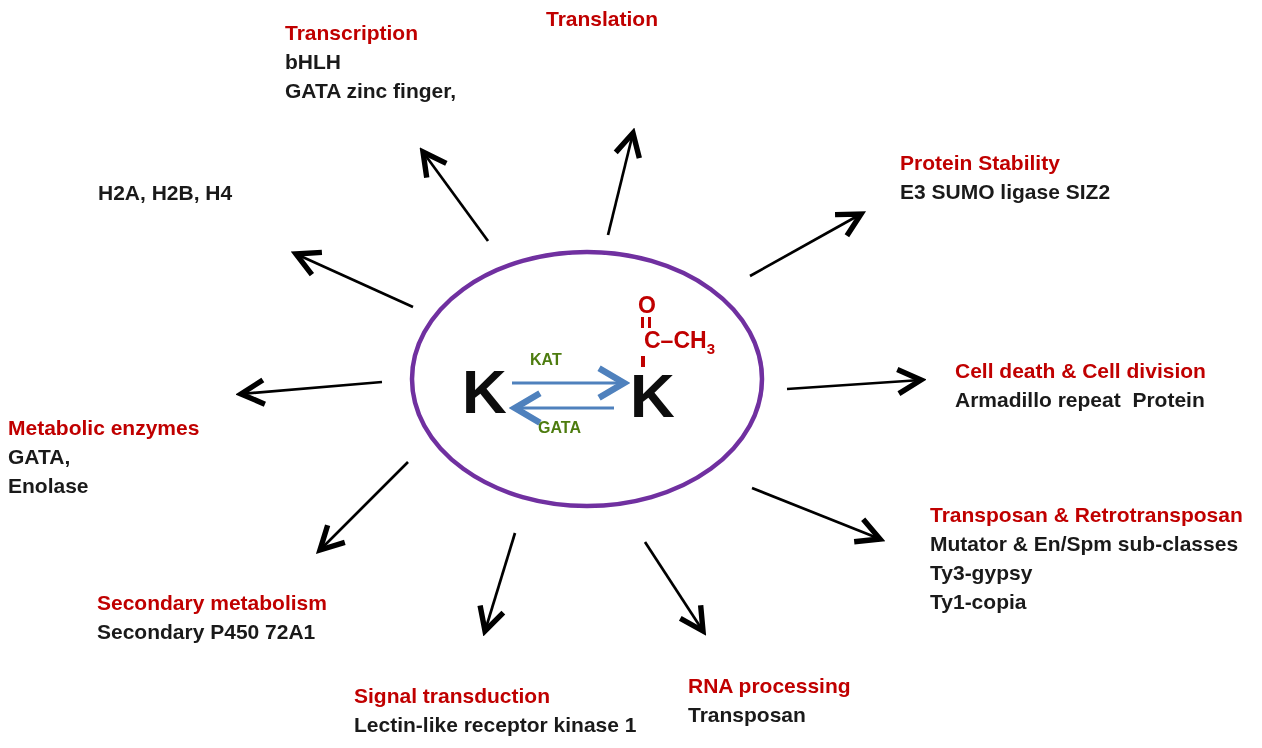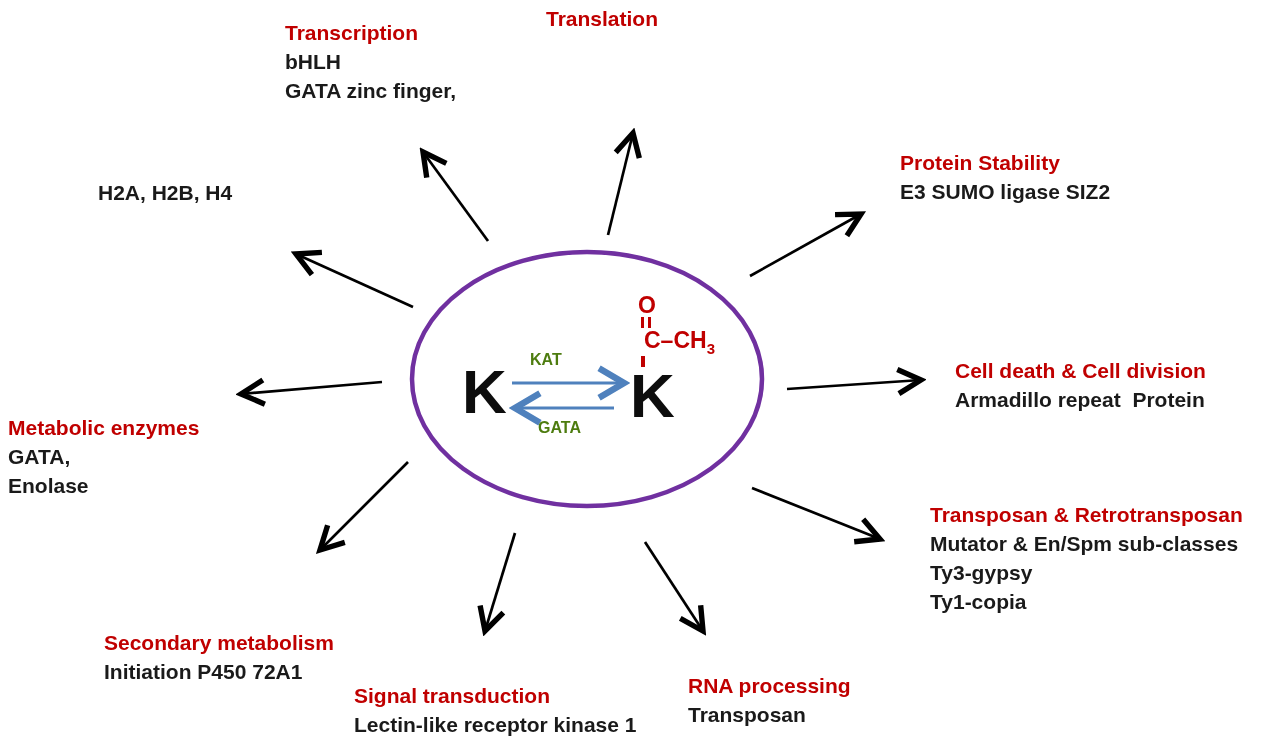--- a/index.html
+++ b/index.html
@@ -129,23 +129,23 @@
   <div class="node" style="left:688px; top:671px;">
     <div class="node-title">RNA processing</div>
     <div class="node-line">Transposan</div>
   </div>
 
   <div class="node" style="left:354px; top:681px;">
     <div class="node-title">Signal transduction</div>
     <div class="node-line">Lectin-like receptor kinase 1</div>
   </div>
 
-  <div class="node" style="left:104px; top:588px;margin-top:40px;">
+  <div class="node" style="left:97px; top:588px;">
     <div class="node-title">Secondary metabolism</div>
-    <div class="node-line">Initiation P450 72A1</div>
+    <div class="node-line">Secondary P450 72A1</div>
   </div>
 
   <div class="node" style="left:8px; top:373px;margin-top:40px;">
     <div class="node-title">Metabolic enzymes</div>
     <div class="node-line">GATA,</div>
     <div class="node-line">Enolase</div>
   </div>
 
   <div class="node" style="left:98px; top:178px;">
     <div class="node-line">H2A, H2B, H4</div>

